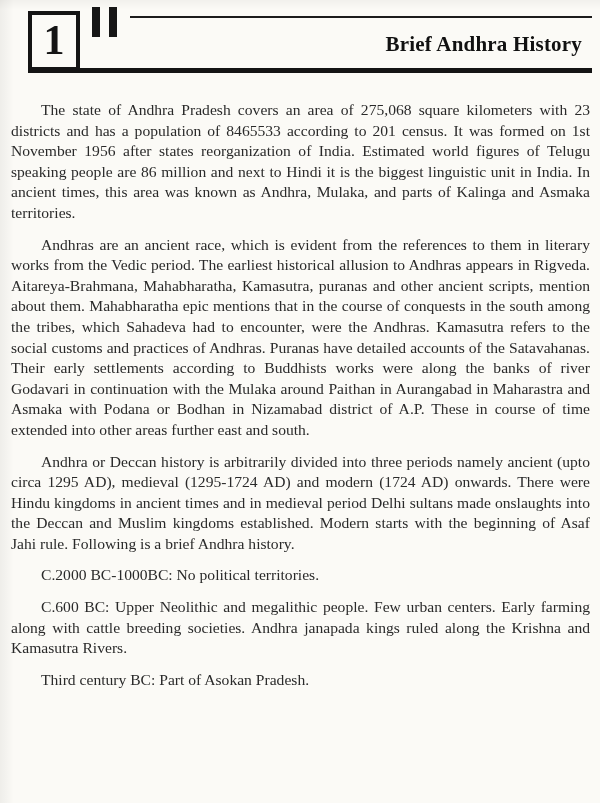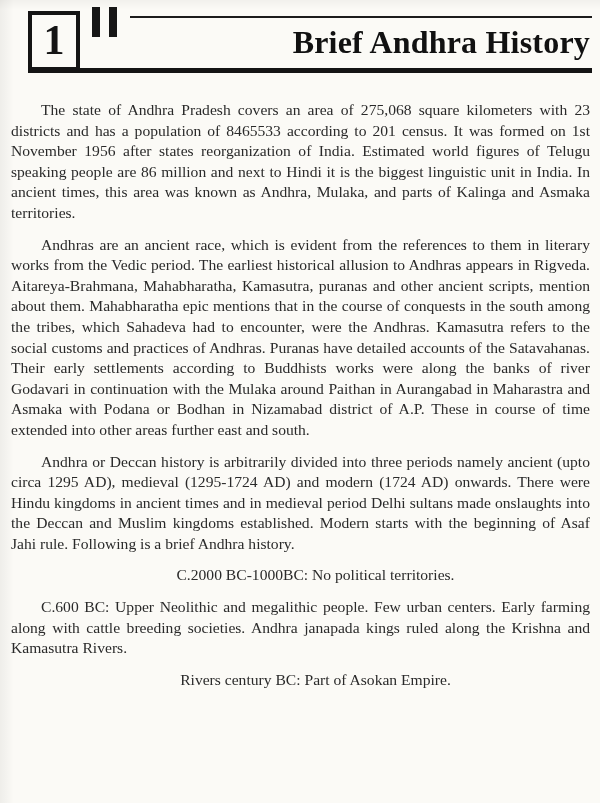--- a/index.html
+++ b/index.html
@@ -66,22 +66,22 @@
     left: 130px;
     right: 8px;
     top: 16px;
     height: 2px;
     background: #1c1c1c;
   }
   .chapter-title {
     position: absolute;
     right: 10px;
     top: 24px;
-    margin: 0;
-    font-size: 32px;
+    margin: 8px;
+    font-size: 21px;
     font-weight: bold;
     letter-spacing: 0.2px;
     color: #111;
     white-space: nowrap;
   }
   .header-thick-rule {
     position: absolute;
     left: 28px;
     right: 8px;
     top: 68px;
@@ -95,21 +95,21 @@
   }
   .page-body p {
     margin: 0 0 11px 0;
     font-size: 15.6px;
     line-height: 20.6px;
     text-align: justify;
     text-indent: 30px;
     color: #2a2a2a;
   }
   .page-body p.short {
-    text-align: center;
+    text-align: left;
   }
 </style>
 </head>
 <body>
 
 <div class="page">
 
   <header class="chapter-header">
     <div class="chapter-box">
       <span>1</span>
@@ -122,16 +122,16 @@
     <h1 class="chapter-title">Brief Andhra History</h1>
     <div class="header-thick-rule"></div>
   </header>
 
   <main class="page-body">
     <p>The state of Andhra Pradesh covers an area of 275,068 square kilometers with 23 districts and has a population of 8465533 according to 201 census. It was formed on 1st November 1956 after states reorganization of India. Estimated world figures of Telugu speaking people are 86 million and next to Hindi it is the biggest linguistic unit in India. In ancient times, this area was known as Andhra, Mulaka, and parts of Kalinga and Asmaka territories.</p>
     <p>Andhras are an ancient race, which is evident from the references to them in literary works from the Vedic period. The earliest historical allusion to Andhras appears in Rigveda. Aitareya-Brahmana, Mahabharatha, Kamasutra, puranas and other ancient scripts, mention about them. Mahabharatha epic mentions that in the course of conquests in the south among the tribes, which Sahadeva had to encounter, were the Andhras. Kamasutra refers to the social customs and practices of Andhras. Puranas have detailed accounts of the Satavahanas. Their early settlements according to Buddhists works were along the banks of river Godavari in continuation with the Mulaka around Paithan in Aurangabad in Maharastra and Asmaka with Podana or Bodhan in Nizamabad district of A.P. These in course of time extended into other areas further east and south.</p>
     <p>Andhra or Deccan history is arbitrarily divided into three periods namely ancient (upto circa 1295 AD), medieval (1295-1724 AD) and modern (1724 AD) onwards. There were Hindu kingdoms in ancient times and in medieval period Delhi sultans made onslaughts into the Deccan and Muslim kingdoms established. Modern starts with the beginning of Asaf Jahi rule. Following is a brief Andhra history.</p>
     <p class="short">C.2000 BC-1000BC: No political territories.</p>
     <p>C.600 BC: Upper Neolithic and megalithic people. Few urban centers. Early farming along with cattle breeding societies. Andhra janapada kings ruled along the Krishna and Kamasutra Rivers.</p>
-    <p class="short">Rivers century BC: Part of Asokan Empire.</p>
+    <p class="short">Third century BC: Part of Asokan Pradesh.</p>
   </main>
 
 </div>
 
 </body></html>

